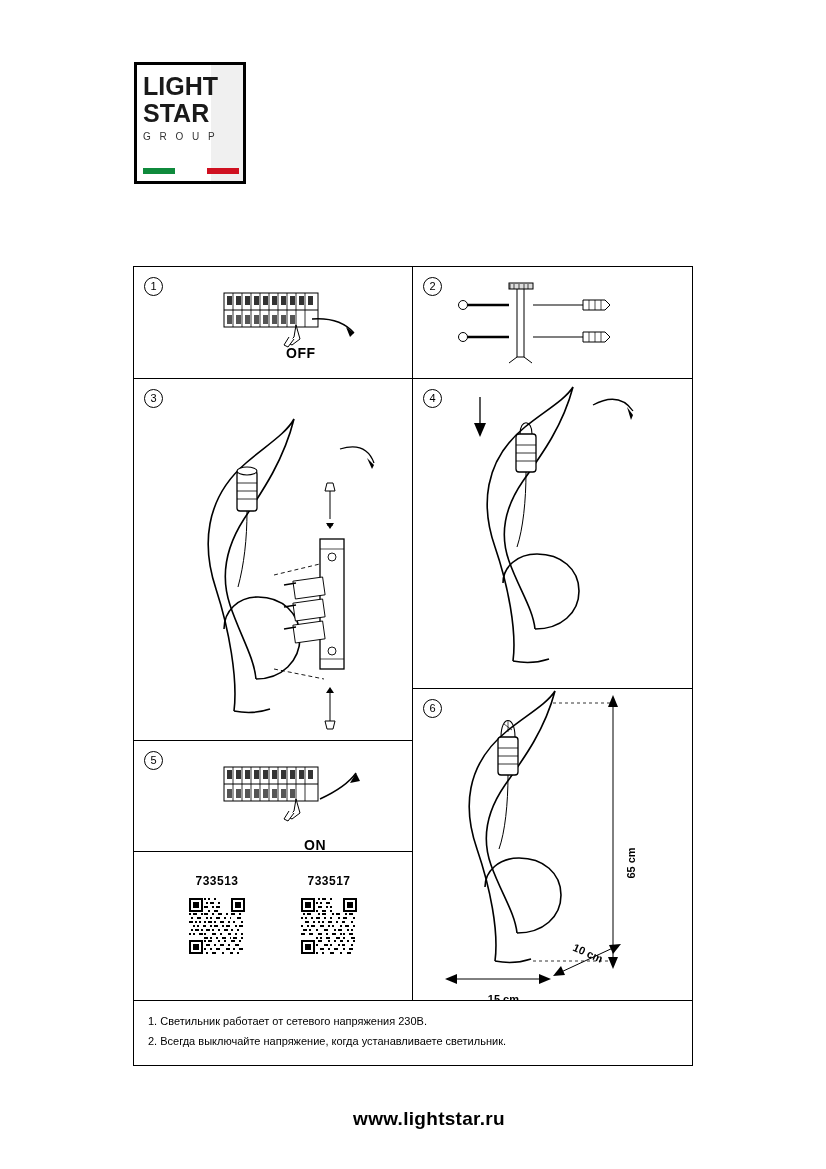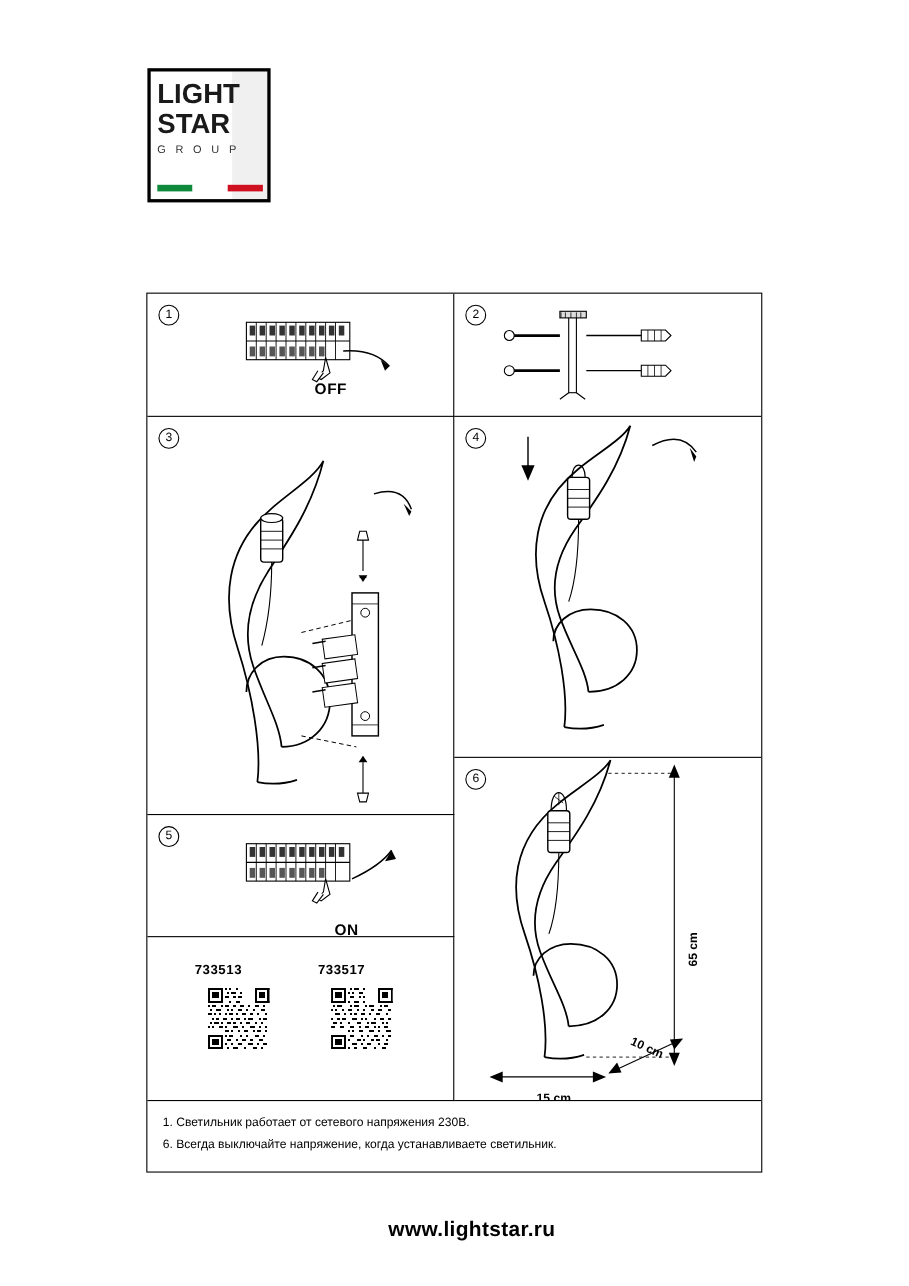--- a/index.html
+++ b/index.html
@@ -132,21 +132,21 @@
 
   
   .qr-row {
     position: absolute;
     left: 0; top: 22px;
     width: 100%;
     display: flex;
     justify-content: center;
     gap: 32px;
   }
-  .qr-item { width: 80px; text-align: left; }
+  .qr-item { width: 80px; text-align: center; }
   .qr-code {
     width: 56px; height: 56px;
     margin: 10px auto 0 auto;
     position: relative;
     background: #fff;
   }
   .qr-label { font-size: 12px; font-weight: bold; letter-spacing: 0.5px; }
 
   
   .notes {
@@ -717,19 +717,19 @@
             </g>
           </svg>
         </div>
       </div>
     </div>
   </div>
 
   <div class="cell" id="cellnote">
     <div class="notes">
       <div>1. Светильник работает от сетевого напряжения 230В.</div>
-      <div>6. Всегда выключайте напряжение, когда устанавливаете светильник.</div>
+      <div>2. Всегда выключайте напряжение, когда устанавливаете светильник.</div>
     </div>
   </div>
 
 </div>
 
 <div class="footer">www.lightstar.ru</div>
 
 </body></html>

